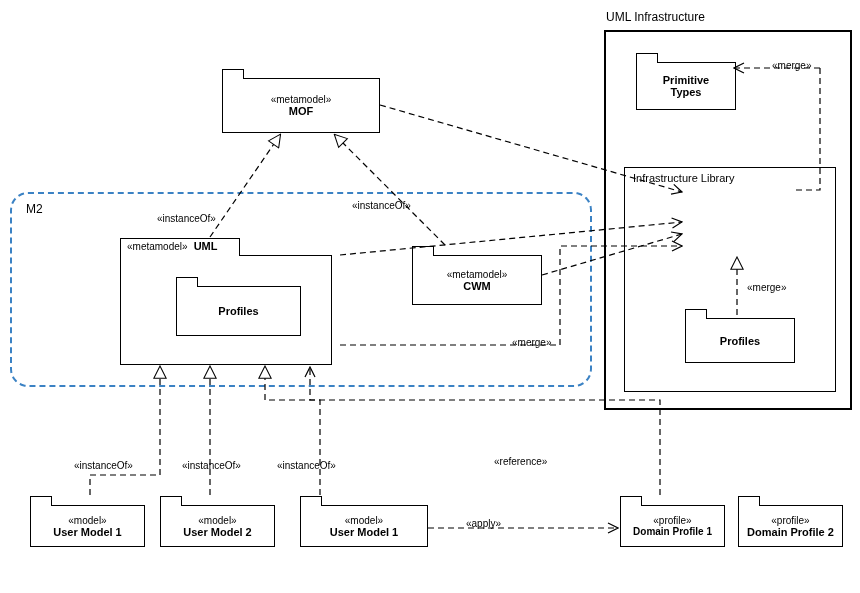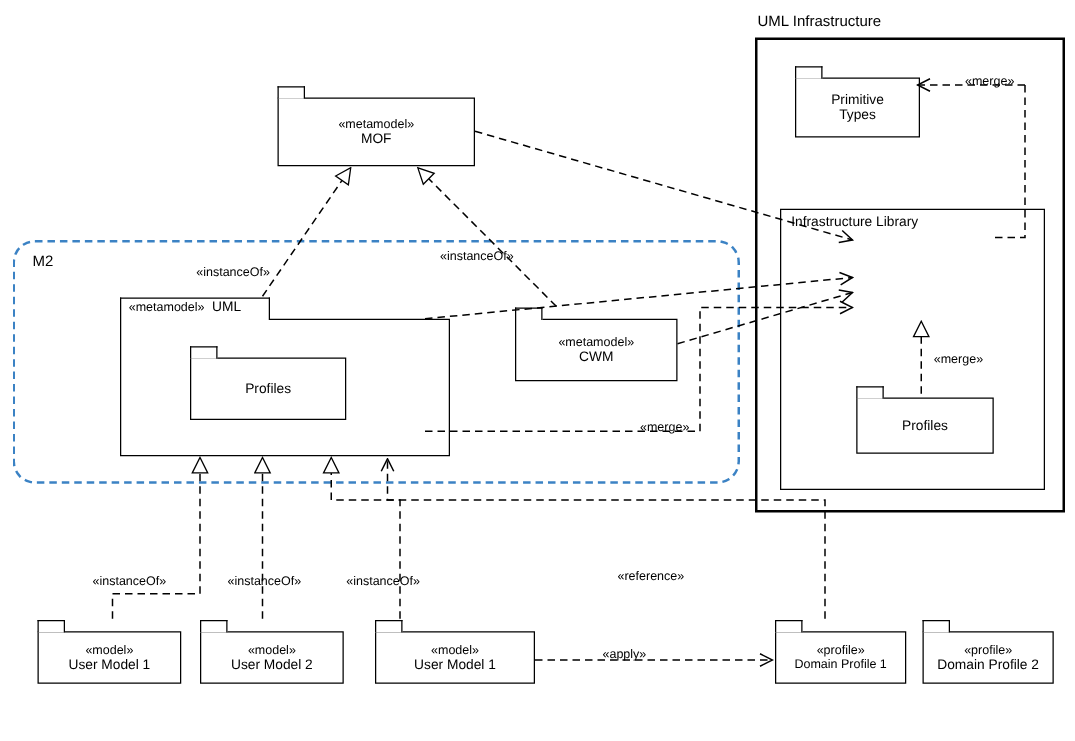--- a/index.html
+++ b/index.html
@@ -8,21 +8,21 @@
 .layer-region{position:absolute;border:2px dashed #3b82c4;border-radius:18px}
 .layer-label{position:absolute;top:8px;left:14px;font-size:12px}
 .outer-box{position:absolute;border:2px solid #000}
 .outer-title{position:absolute;top:-22px;left:0;font-weight:normal;font-size:12px}
 .inner-box{position:absolute;border:1px solid #000;background:#fff}
 .inner-title{position:absolute;top:4px;left:8px;font-size:11px}
 .pkg{position:absolute;border:1.5px solid #000;background:#fff;text-align:center}
 .pkg .tab{position:absolute;top:-10px;left:-1px;width:22px;height:10px;border:1.5px solid #000;border-bottom:none;background:#fff}
 .pkg .content{display:flex;flex-direction:column;align-items:center;justify-content:center;height:100%;padding:2px 6px}
 .stereo{font-size:10px}
-.name{font-weight:normal;font-size:11px}
+.name{font-weight:bold;font-size:11px}
 svg{position:absolute;top:0;left:0;pointer-events:none}
 .edge-label{position:absolute;font-size:10px;background:#fff;padding:0 2px}
 </style>
 </head>
 <body>
 
 <div class="stage">
 
 
   <div class="layer-region" style="left:10px;top:192px;width:582px;height:195px">
@@ -55,21 +55,21 @@
   </div>
 
   <div class="pkg" style="left:222px;top:78px;width:158px;height:55px">
     <div class="tab"></div>
     <div class="content">
       <span class="stereo">«metamodel»</span>
       <span class="name">MOF</span>
     </div>
   </div>
 
-  <div class="pkg" style="left:96px;top:255px;width:264px;height:110px;text-align:left">
+  <div class="pkg" style="left:120px;top:255px;width:212px;height:110px;text-align:left">
     <div class="tab" style="width:120px;top:-18px;height:18px"></div>
     <div style="position:absolute;top:-16px;left:6px">
       <span class="stereo">«metamodel»</span>
       <span class="name" style="margin-left:3px">UML</span>
     </div>
 
     <div class="pkg" style="left:55px;top:30px;width:125px;height:50px">
       <div class="tab"></div>
       <div class="content">
           <span class="name">Profiles</span>
@@ -123,21 +123,21 @@
 
   <div class="edge-label" style="left:770px;top:60px">«merge»</div>
   <div class="edge-label" style="left:745px;top:282px">«merge»</div>
   <div class="edge-label" style="left:510px;top:337px">«merge»</div>
   <div class="edge-label" style="left:155px;top:213px">«instanceOf»</div>
   <div class="edge-label" style="left:350px;top:200px">«instanceOf»</div>
   <div class="edge-label" style="left:72px;top:460px">«instanceOf»</div>
   <div class="edge-label" style="left:180px;top:460px">«instanceOf»</div>
   <div class="edge-label" style="left:275px;top:460px">«instanceOf»</div>
   <div class="edge-label" style="left:492px;top:456px">«reference»</div>
-  <div class="edge-label" style="left:480px;top:518px">«apply»</div>
+  <div class="edge-label" style="left:464px;top:518px">«apply»</div>
 
   <svg width="860" height="593">
     <defs>
       <marker id="tri" viewBox="0 0 14 14" refX="12" refY="7" markerWidth="12" markerHeight="12" orient="auto-start-reverse">
         <path d="M1,1 L13,7 L1,13 Z" fill="#fff" stroke="#000" stroke-width="1"></path>
       </marker>
       <marker id="open" viewBox="0 0 12 12" refX="11" refY="6" markerWidth="10" markerHeight="10" orient="auto-start-reverse">
         <path d="M1,1 L11,6 L1,11" fill="none" stroke="#000" stroke-width="1.2"></path>
       </marker>
     </defs>

